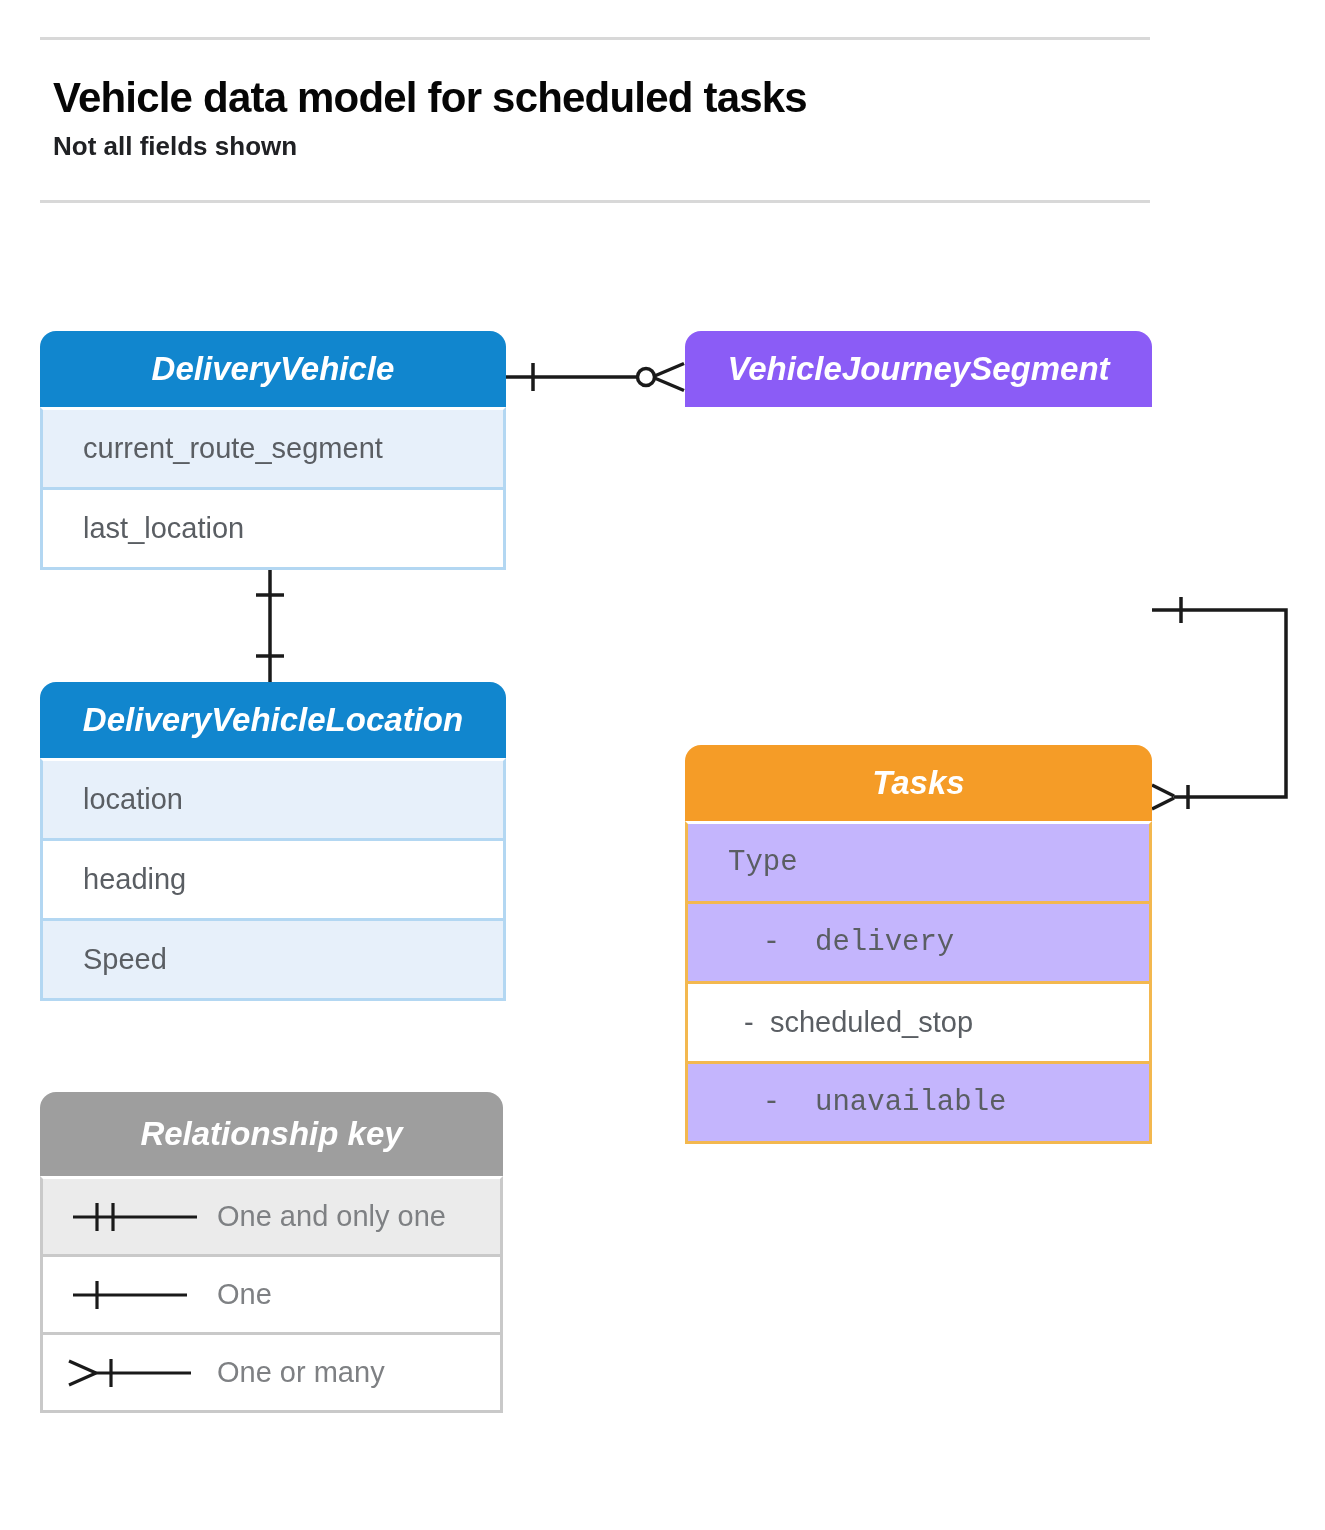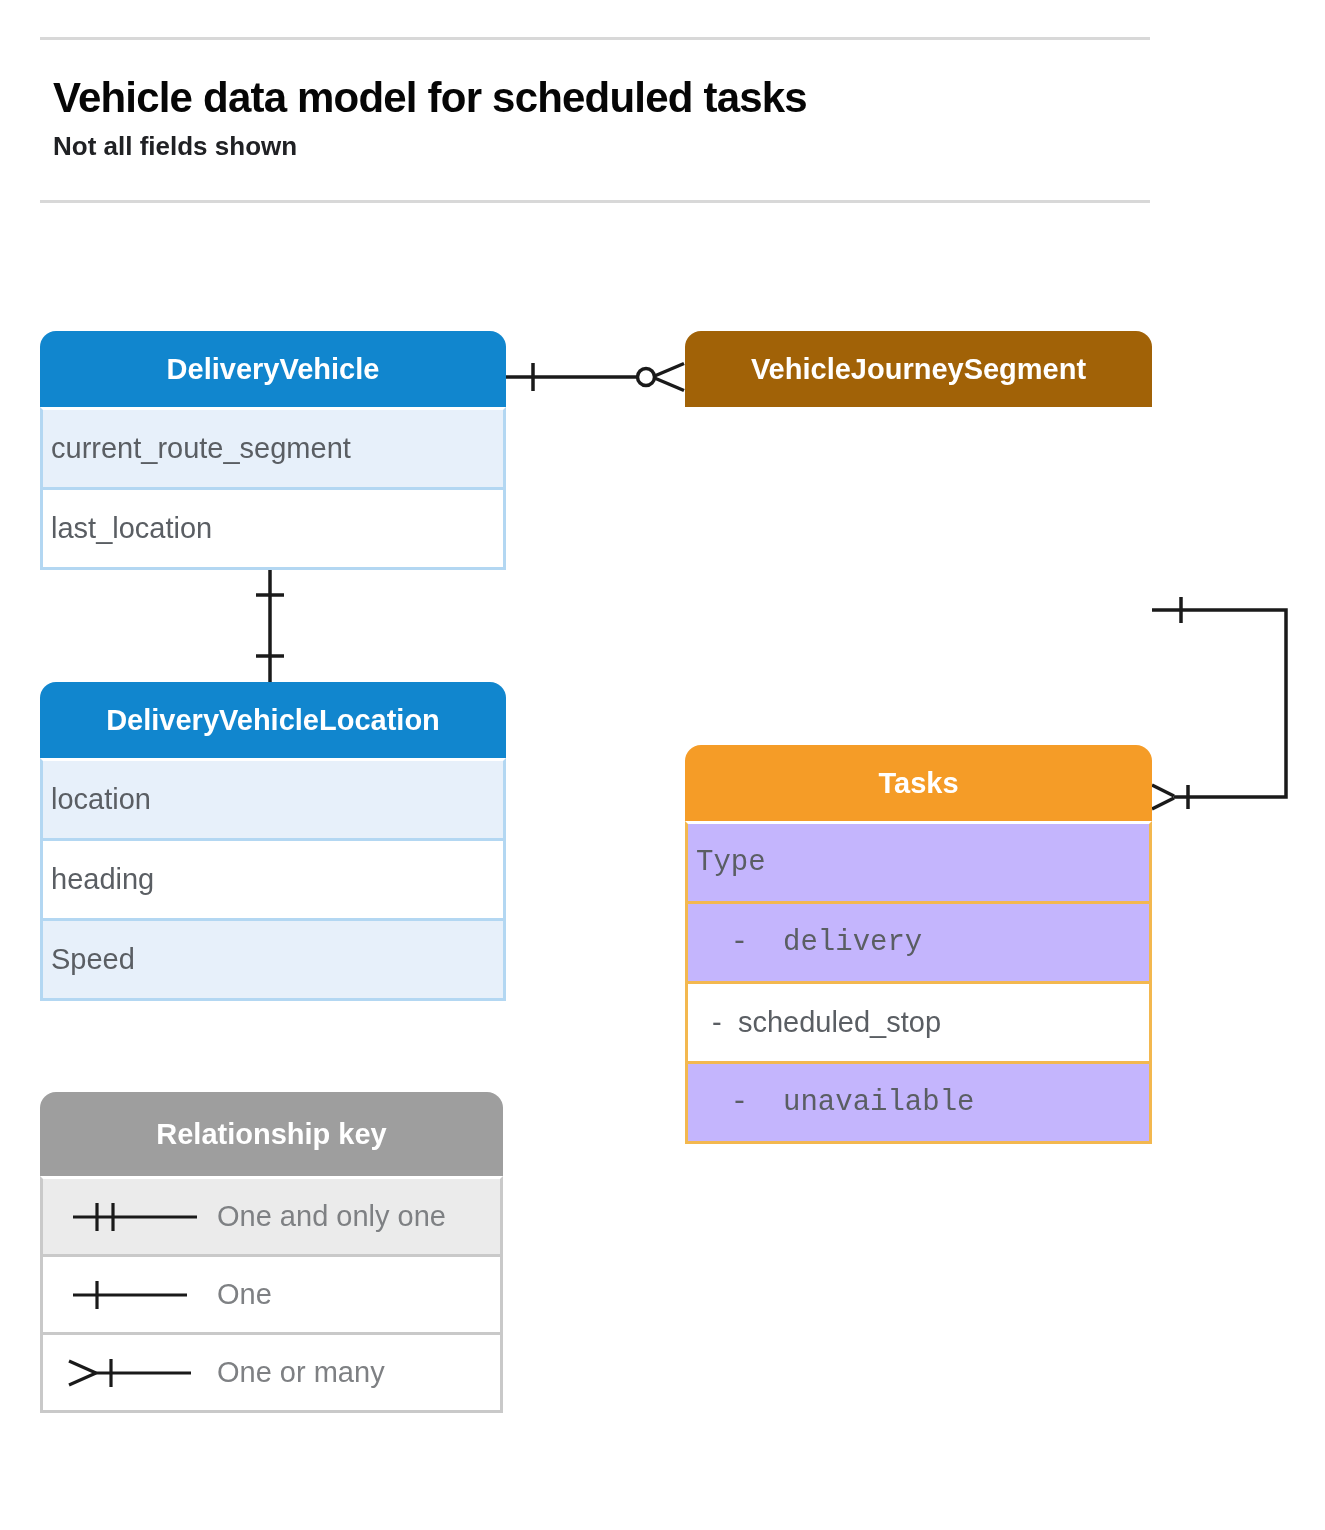--- a/index.html
+++ b/index.html
@@ -15,36 +15,36 @@
     color:#060606; letter-spacing:-0.8px; white-space:pre;
   }
   .page-subtitle {
     position:absolute; left:53px; top:131px; font-size:26px; color:#202124; white-space:pre;font-weight:bold;
   }
 
   
   .entity { position:absolute; box-sizing:border-box; }
   .entity-header {
     height:76px; border-radius:16px 16px 0 0; display:flex; align-items:center;
-    justify-content:center; color:#ffffff; font-size:29px; font-weight:700;
+    justify-content:center; color:#ffffff; font-size:33px; font-weight:700;font-style:italic;
   }
   .entity-body { background:#ffffff; border:3px solid; border-top-color:#ffffff !important; }
   .entity-row {
-    height:77px; display:flex; align-items:center; padding-left:8px;
+    height:77px; display:flex; align-items:center; padding-left:40px;
     font-size:29px; color:#5A5E63; white-space:pre; border-top:3px solid;
     background:#ffffff;
   }
   .entity-row:first-child { border-top:none; }
 
   .blue .entity-header { background:#1186CE; }
   .blue .entity-body   { border-color:#B3D7F2; }
   .blue .entity-row    { border-top-color:#B3D7F2; }
   .blue .entity-row.tint { background:#E7F0FA; }
 
-  .green .entity-header { background:#a16207; }
+  .green .entity-header { background:#8b5cf6; }
   .green .entity-body   { border-color:#ABD4B6; }
   .green .entity-row    { border-top-color:#ABD4B6; }
   .green .entity-row.tint { background:#E9F3EC; }
 
   .orange .entity-header { background:#F59C27; }
   .orange .entity-body   { border-color:#F3B84F; }
   .orange .entity-row    { border-top-color:#F3B84F; }
   .orange .entity-row.tint { background:#c4b5fd;font-family:Liberation Mono, monospace; }
 
   

